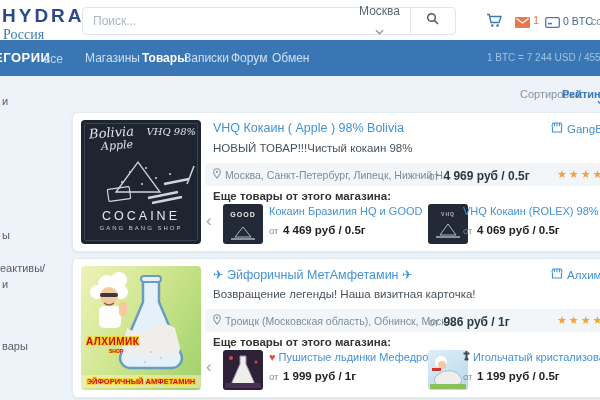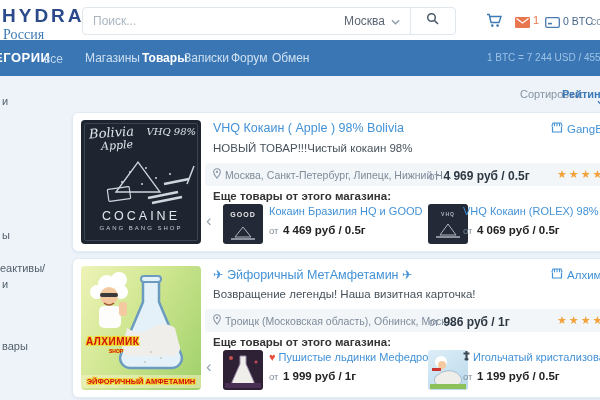--- a/index.html
+++ b/index.html
@@ -6,21 +6,21 @@
   #page{position:relative;width:600px;height:400px;overflow:hidden;background:#edf3f9;
         font-family:"Liberation Sans",sans-serif;-webkit-font-smoothing:antialiased;}
   .abs{position:absolute;}
   
   #header{position:absolute;left:0;top:0;width:600px;height:40px;background:#fff;border-bottom:1px solid #eef1f5;}
   #logo{position:absolute;left:2px;top:5px;font-size:19px;font-weight:bold;letter-spacing:3px;color:#2a4a8a;cursor:pointer;}
   #country{position:absolute;left:3px;top:27px;font-size:14px;color:#3d7ab5;border-bottom:1px solid #9cc0de;padding-bottom:17px;font-family:Liberation Serif, serif;}
   #searchwrap{position:absolute;left:82px;top:7px;width:372px;height:26px;background:#fff;border:1px solid #dfe6ec;border-radius:4px;display:flex;align-items:center;}
   #searchwrap input{flex:1;border:none;outline:none;font-size:12px;color:#333;padding:0 10px;background:transparent;font-family:"Liberation Sans",sans-serif;}
   #searchwrap input::placeholder{color:#aab5bf;}
-  #region{display:flex;align-items:center;gap:6px;font-size:12px;color:#5a6672;padding:0 10px;cursor:pointer;white-space:nowrap;}
+  #region{display:flex;align-items:center;gap:6px;font-size:12px;color:#5a6672;padding:0 10px;cursor:pointer;white-space:nowrap;flex-direction:column;}
   #searchbtn{width:44px;height:26px;border-left:1px solid #dfe6ec;display:flex;align-items:center;justify-content:center;cursor:pointer;}
   .hicon{position:absolute;top:13px;cursor:pointer;}
   #mailbadge{position:absolute;left:533px;top:14px;font-size:11px;color:#e8764f;}
   #btcbal{position:absolute;left:563px;top:15px;font-size:10.5px;color:#44658c;}
   #hclip{position:absolute;left:591px;top:15px;font-size:10.5px;color:#7a8a98;}
   
   #nav{position:absolute;left:0;top:40px;width:600px;height:36px;background:#3a76b4;}
   #nav .nitem{position:absolute;top:0;height:20px;line-height:36px;font-size:12px;color:#cde0f2;cursor:pointer;white-space:nowrap;}
   #cats{position:absolute;left:-32px;top:0;height:36px;line-height:36px;font-size:13px;font-weight:bold;color:#fff;letter-spacing:.5px;cursor:pointer;}
   #catsall{position:absolute;left:44px;top:0;height:52px;line-height:38px;font-size:12px;color:#bcd5ec;cursor:pointer;}

